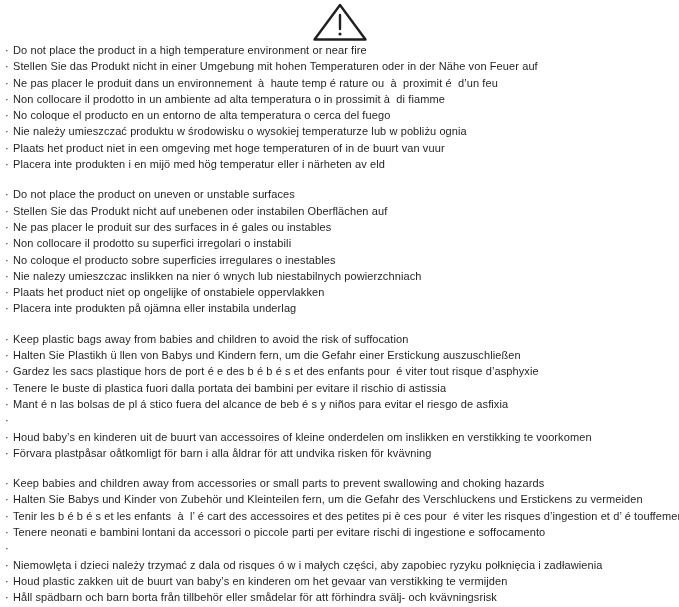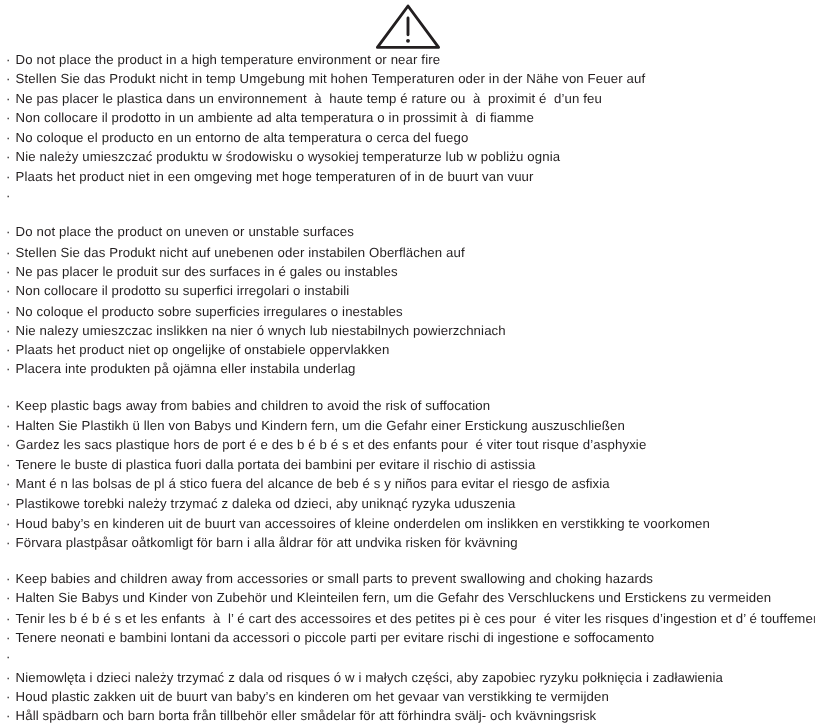--- a/index.html
+++ b/index.html
@@ -64,45 +64,45 @@
       <svg width="58" height="40" viewBox="0 0 58 40">
         <path d="M29 3 L54.5 37.5 L3.5 37.5 Z" fill="none" stroke="#231f20" stroke-width="2.4" stroke-linejoin="round"></path>
         <line x1="29" y1="13" x2="29" y2="27" stroke="#231f20" stroke-width="2.4" stroke-linecap="round"></line>
         <circle cx="29" cy="32" r="1.6" fill="#231f20"></circle>
       </svg>
     </span>
   </div>
   <div class="sections" id="sections-container">
       <div class="section">
         <div class="warn-line"><span class="bullet">·</span><span class="line-text">Do not place the product in a high temperature environment or near fire</span></div>
-        <div class="warn-line"><span class="bullet">·</span><span class="line-text">Stellen Sie das Produkt nicht in temp Umgebung mit hohen Temperaturen oder in der Nähe von Feuer auf</span></div>
-        <div class="warn-line"><span class="bullet">·</span><span class="line-text">Ne pas placer le plastica dans un environnement  à  haute temp é rature ou  à  proximit é  d’un feu</span></div>
+        <div class="warn-line"><span class="bullet">·</span><span class="line-text">Stellen Sie das Produkt nicht in einer Umgebung mit hohen Temperaturen oder in der Nähe von Feuer auf</span></div>
+        <div class="warn-line"><span class="bullet">·</span><span class="line-text">Ne pas placer le produit dans un environnement  à  haute temp é rature ou  à  proximit é  d’un feu</span></div>
         <div class="warn-line"><span class="bullet">·</span><span class="line-text">Non collocare il prodotto in un ambiente ad alta temperatura o in prossimit à  di fiamme</span></div>
         <div class="warn-line"><span class="bullet">·</span><span class="line-text">No coloque el producto en un entorno de alta temperatura o cerca del fuego</span></div>
         <div class="warn-line"><span class="bullet">·</span><span class="line-text">Nie należy umieszczać produktu w środowisku o wysokiej temperaturze lub w pobliżu ognia</span></div>
         <div class="warn-line"><span class="bullet">·</span><span class="line-text">Plaats het product niet in een omgeving met hoge temperaturen of in de buurt van vuur</span></div>
-        <div class="warn-line"><span class="bullet">·</span></div>
+        <div class="warn-line"><span class="bullet">·</span><span class="line-text">Placera inte produkten i en mijö med hög temperatur eller i närheten av eld</span></div>
       </div>
       <div class="section">
         <div class="warn-line"><span class="bullet">·</span><span class="line-text">Do not place the product on uneven or unstable surfaces</span></div>
         <div class="warn-line"><span class="bullet">·</span><span class="line-text">Stellen Sie das Produkt nicht auf unebenen oder instabilen Oberflächen auf</span></div>
         <div class="warn-line"><span class="bullet">·</span><span class="line-text">Ne pas placer le produit sur des surfaces in é gales ou instables</span></div>
         <div class="warn-line"><span class="bullet">·</span><span class="line-text">Non collocare il prodotto su superfici irregolari o instabili</span></div>
         <div class="warn-line"><span class="bullet">·</span><span class="line-text">No coloque el producto sobre superficies irregulares o inestables</span></div>
         <div class="warn-line"><span class="bullet">·</span><span class="line-text">Nie nalezy umieszczac inslikken na nier ó wnych lub niestabilnych powierzchniach</span></div>
         <div class="warn-line"><span class="bullet">·</span><span class="line-text">Plaats het product niet op ongelijke of onstabiele oppervlakken</span></div>
         <div class="warn-line"><span class="bullet">·</span><span class="line-text">Placera inte produkten på ojämna eller instabila underlag</span></div>
       </div>
       <div class="section">
         <div class="warn-line"><span class="bullet">·</span><span class="line-text">Keep plastic bags away from babies and children to avoid the risk of suffocation</span></div>
         <div class="warn-line"><span class="bullet">·</span><span class="line-text">Halten Sie Plastikh ü llen von Babys und Kindern fern, um die Gefahr einer Erstickung auszuschließen</span></div>
         <div class="warn-line"><span class="bullet">·</span><span class="line-text">Gardez les sacs plastique hors de port é e des b é b é s et des enfants pour  é viter tout risque d’asphyxie</span></div>
         <div class="warn-line"><span class="bullet">·</span><span class="line-text">Tenere le buste di plastica fuori dalla portata dei bambini per evitare il rischio di astissia</span></div>
         <div class="warn-line"><span class="bullet">·</span><span class="line-text">Mant é n las bolsas de pl á stico fuera del alcance de beb é s y niños para evitar el riesgo de asfixia</span></div>
-        <div class="warn-line"><span class="bullet">·</span><span class="line-text">Plastikowe torebki należy trzymać z daleka od dzieci, aby uniknąć ryzyka uduszenia</span></div>
+        <div class="warn-line"><span class="bullet">·</span></div>
         <div class="warn-line"><span class="bullet">·</span><span class="line-text">Houd baby’s en kinderen uit de buurt van accessoires of kleine onderdelen om inslikken en verstikking te voorkomen</span></div>
         <div class="warn-line"><span class="bullet">·</span><span class="line-text">Förvara plastpåsar oåtkomligt för barn i alla åldrar för att undvika risken för kvävning</span></div>
       </div>
       <div class="section">
         <div class="warn-line"><span class="bullet">·</span><span class="line-text">Keep babies and children away from accessories or small parts to prevent swallowing and choking hazards</span></div>
         <div class="warn-line"><span class="bullet">·</span><span class="line-text">Halten Sie Babys und Kinder von Zubehör und Kleinteilen fern, um die Gefahr des Verschluckens und Erstickens zu vermeiden</span></div>
         <div class="warn-line"><span class="bullet">·</span><span class="line-text">Tenir les b é b é s et les enfants  à  l’ é cart des accessoires et des petites pi è ces pour  é viter les risques d’ingestion et d’ é touffement</span></div>
         <div class="warn-line"><span class="bullet">·</span><span class="line-text">Tenere neonati e bambini lontani da accessori o piccole parti per evitare rischi di ingestione e soffocamento</span></div>
         <div class="warn-line"><span class="bullet">·</span></div>
         <div class="warn-line"><span class="bullet">·</span><span class="line-text">Niemowlęta i dzieci należy trzymać z dala od risques ó w i małych części, aby zapobiec ryzyku połknięcia i zadławienia</span></div>

